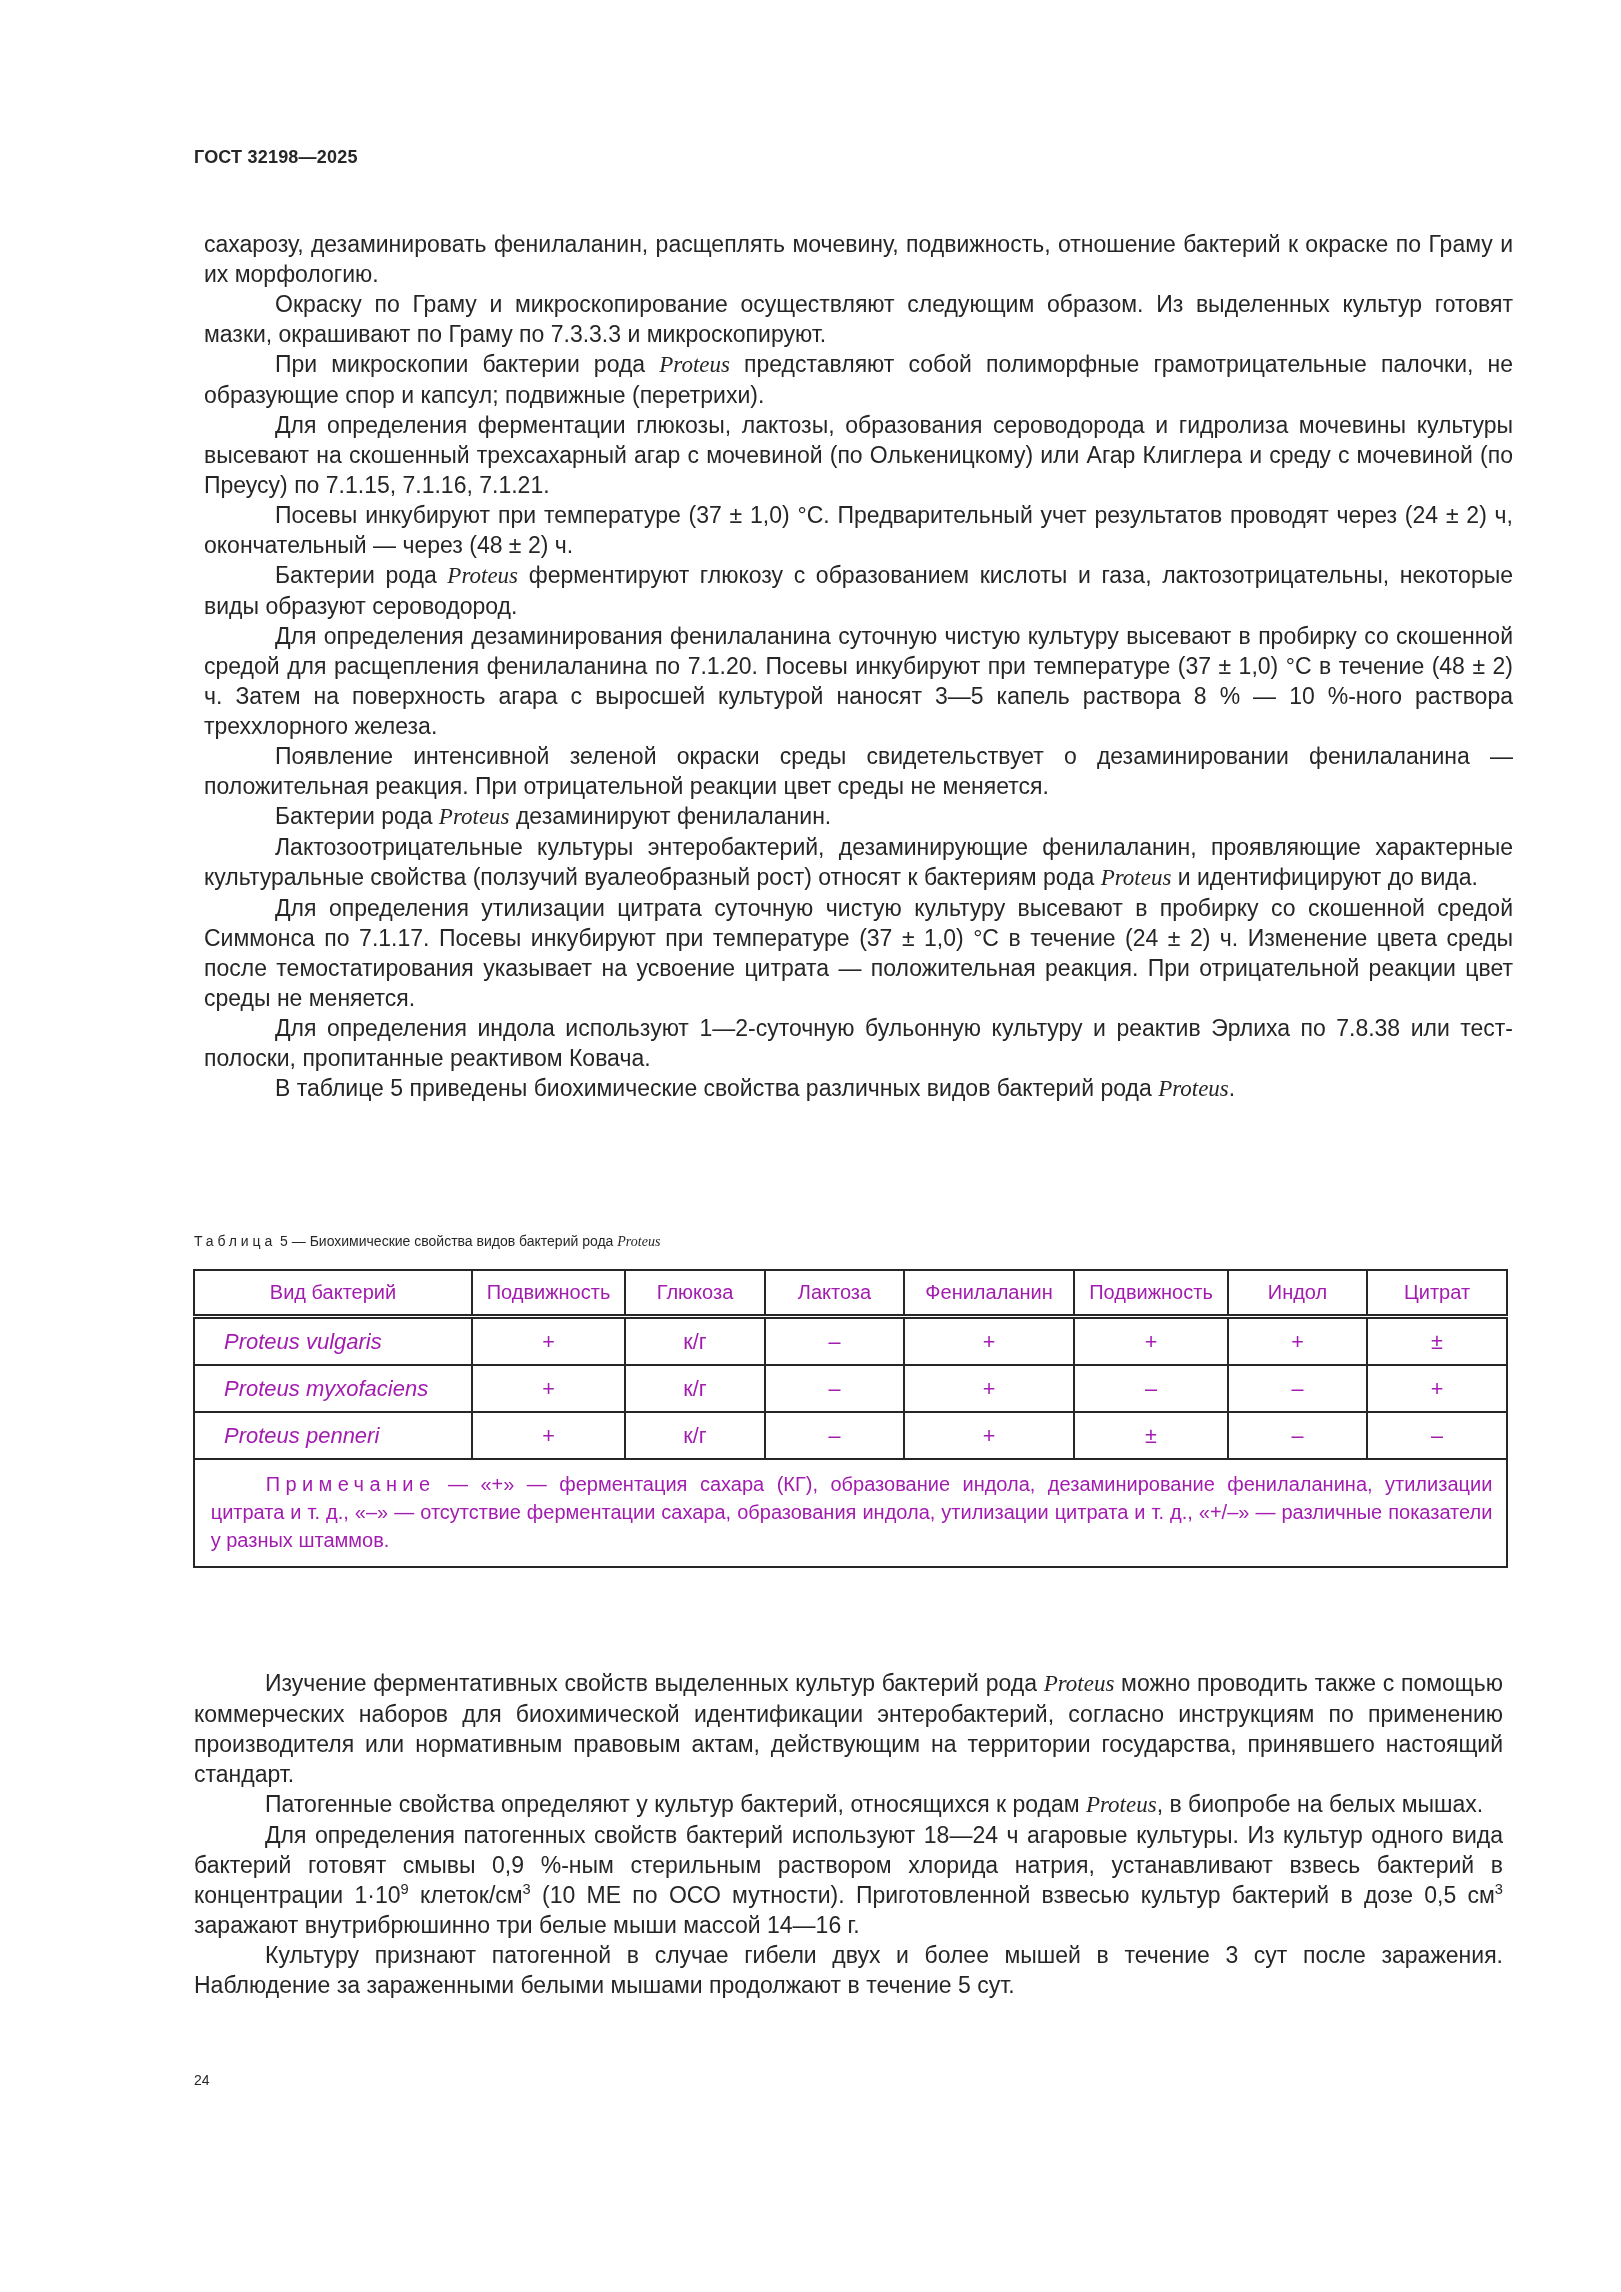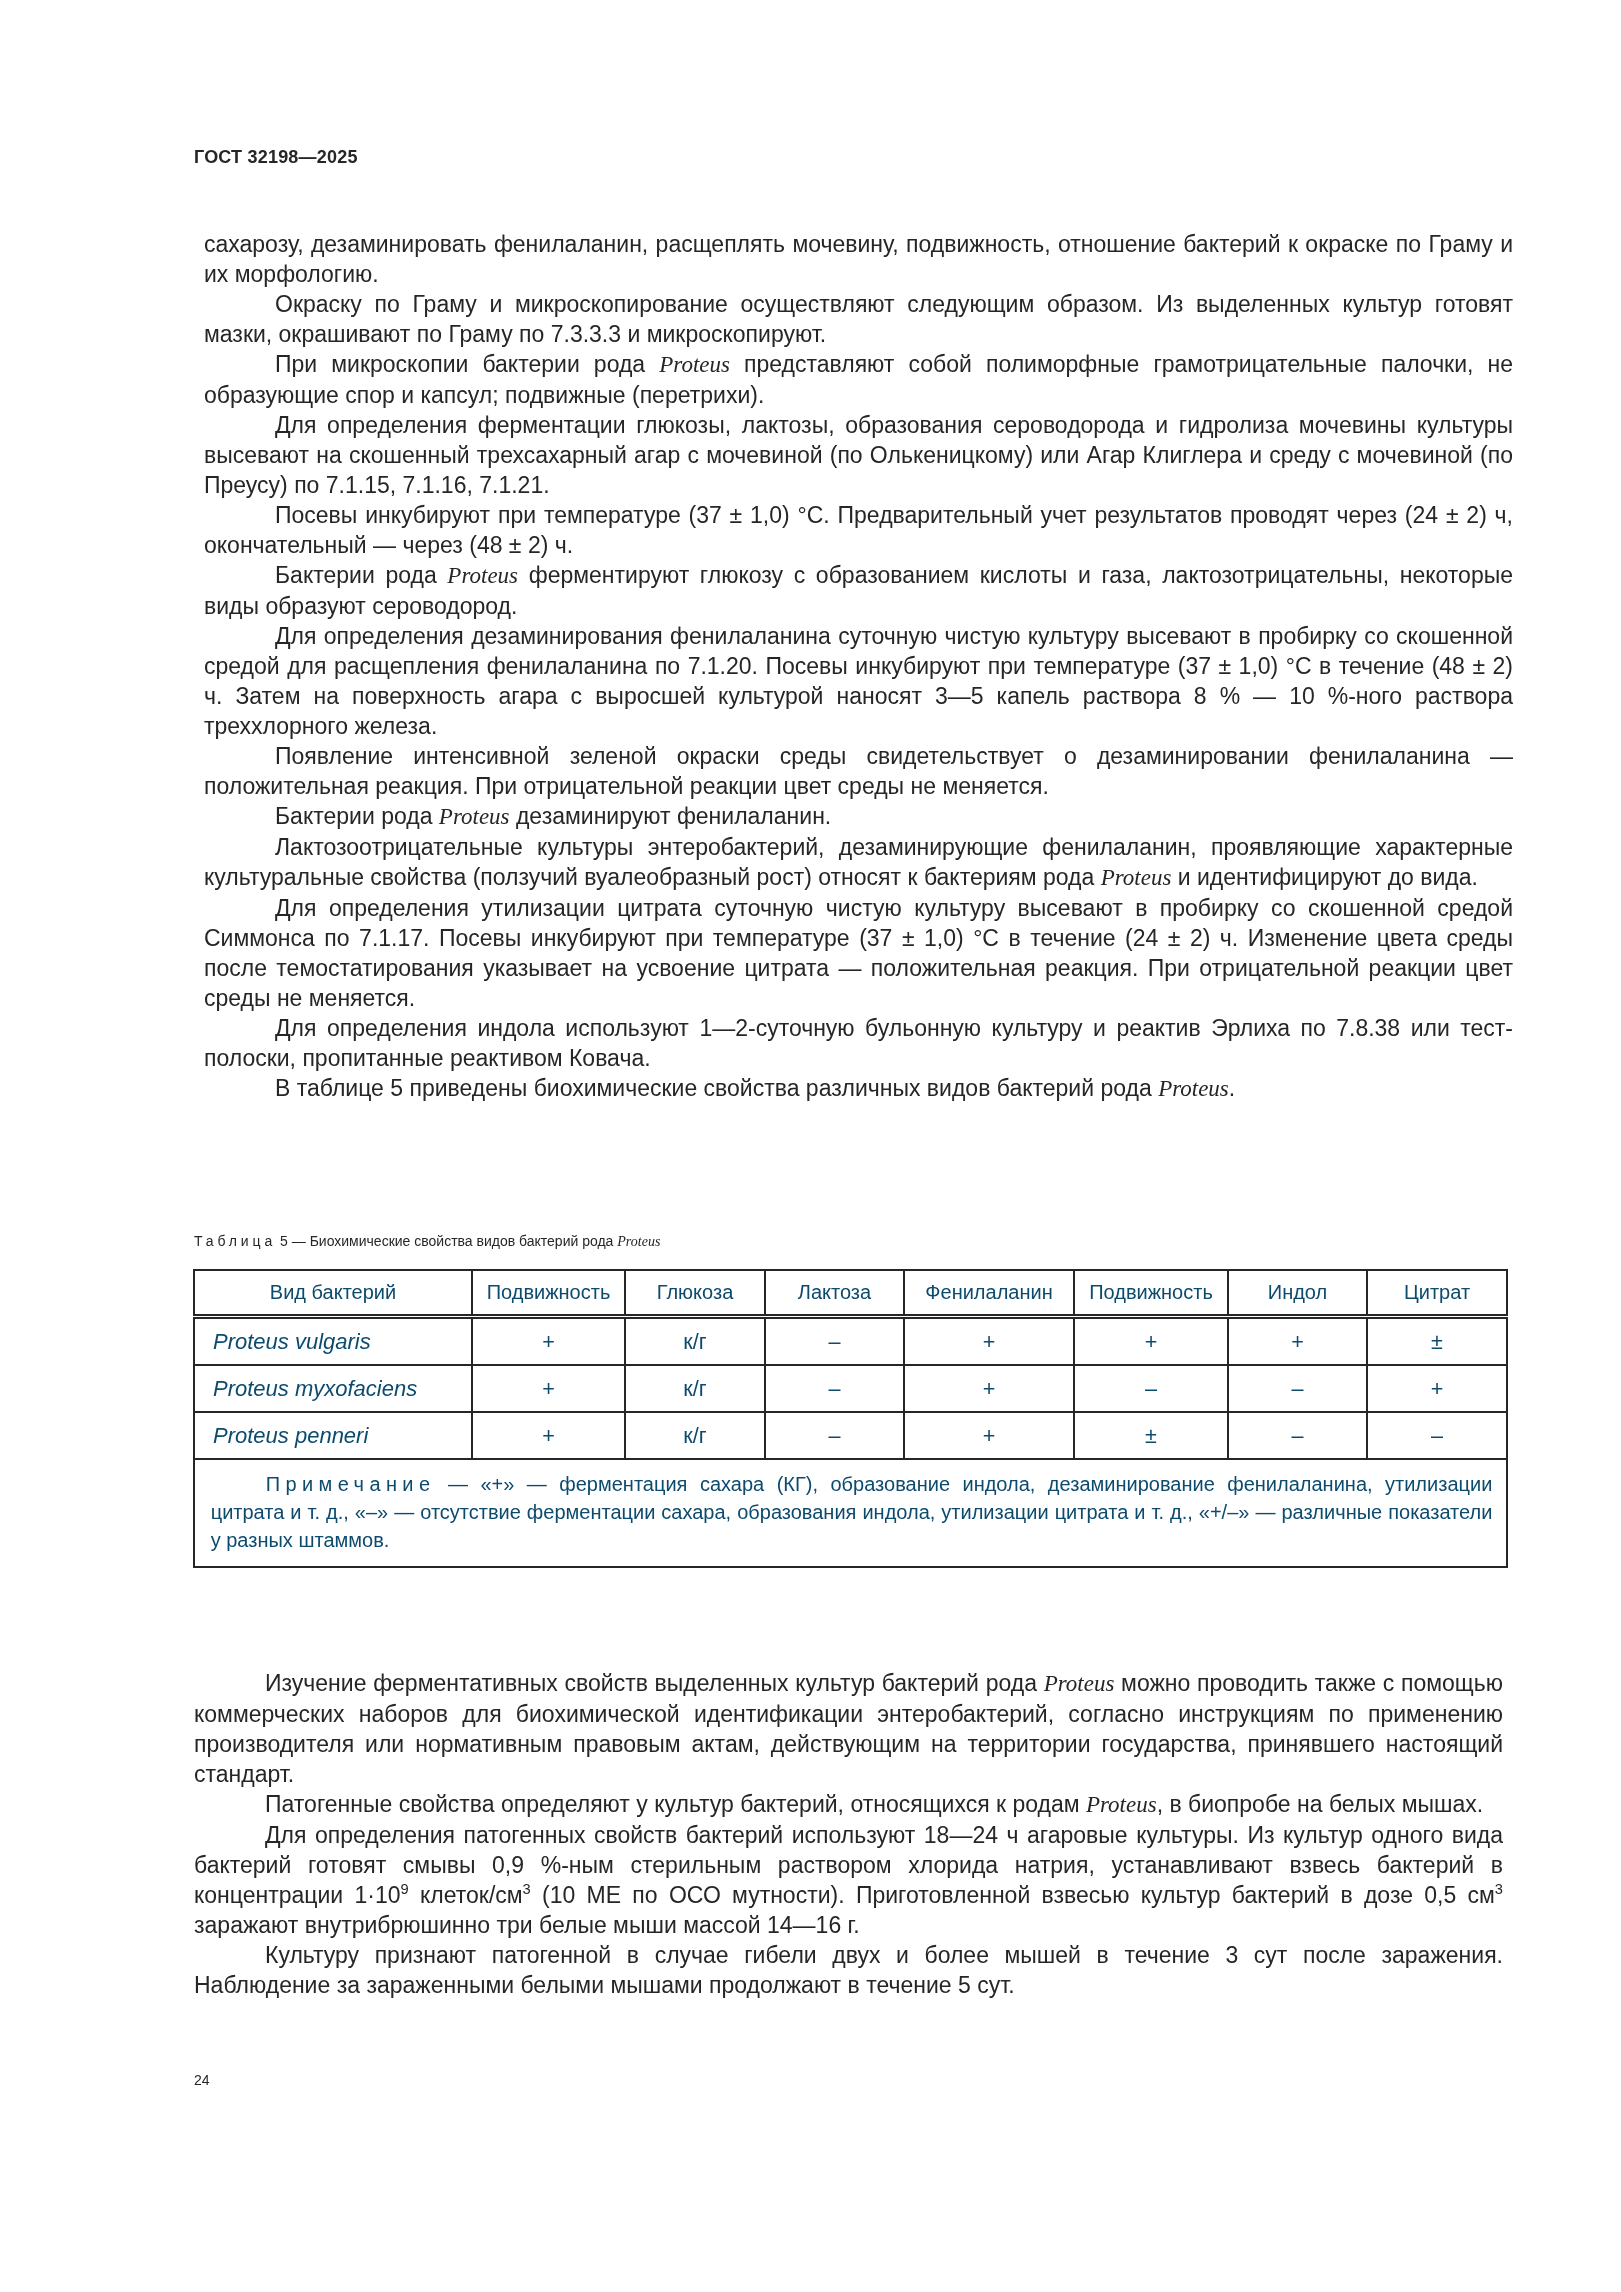--- a/index.html
+++ b/index.html
@@ -23,33 +23,33 @@
 
   #block1 { top: 229px; margin-left: 10px; }
   #caption {
     position: absolute; left: 194px; top: 1233px; font-size: 14px;
   }
   #caption .spaced { letter-spacing: 3.9px; }
 
   table.tbl {
     position: absolute; left: 193px; top: 1269px; width: 1313px;
     border-collapse: collapse; table-layout: fixed;
-    font-family: "Liberation Sans", sans-serif; color: #0c4a6e;
+    font-family: "Liberation Sans", sans-serif; color: #a21caf;
     border: 2.9px solid #262626;
   }
   table.tbl td, table.tbl th {
     border: 2.5px solid #262626; padding: 0; text-align: center;
     vertical-align: middle;
   }
   table.tbl th {
     font-weight: normal; font-size: 20px; height: 43px;
     border-bottom: 5.9px double #262626;
   }
   table.tbl td { font-size: 21.6px; height: 45px; }
-  table.tbl td.species { text-align: left; padding-left: 18px; font-style: italic; font-size: 22px; }
+  table.tbl td.species { text-align: left; padding-left: 29px; font-style: italic; font-size: 22px; }
   table.tbl td.note {
     text-align: justify; font-size: 20px; line-height: 28px;
     padding: 9.8px 13.7px 11.8px 15.7px; height: auto;
   }
   .note-label { letter-spacing: 5.4px; margin-left: 55px; }
 
   #block2 { top: 1668px; }
   .page-number {
     position: absolute; left: 194px; top: 2072px; font-size: 14px;
   }

